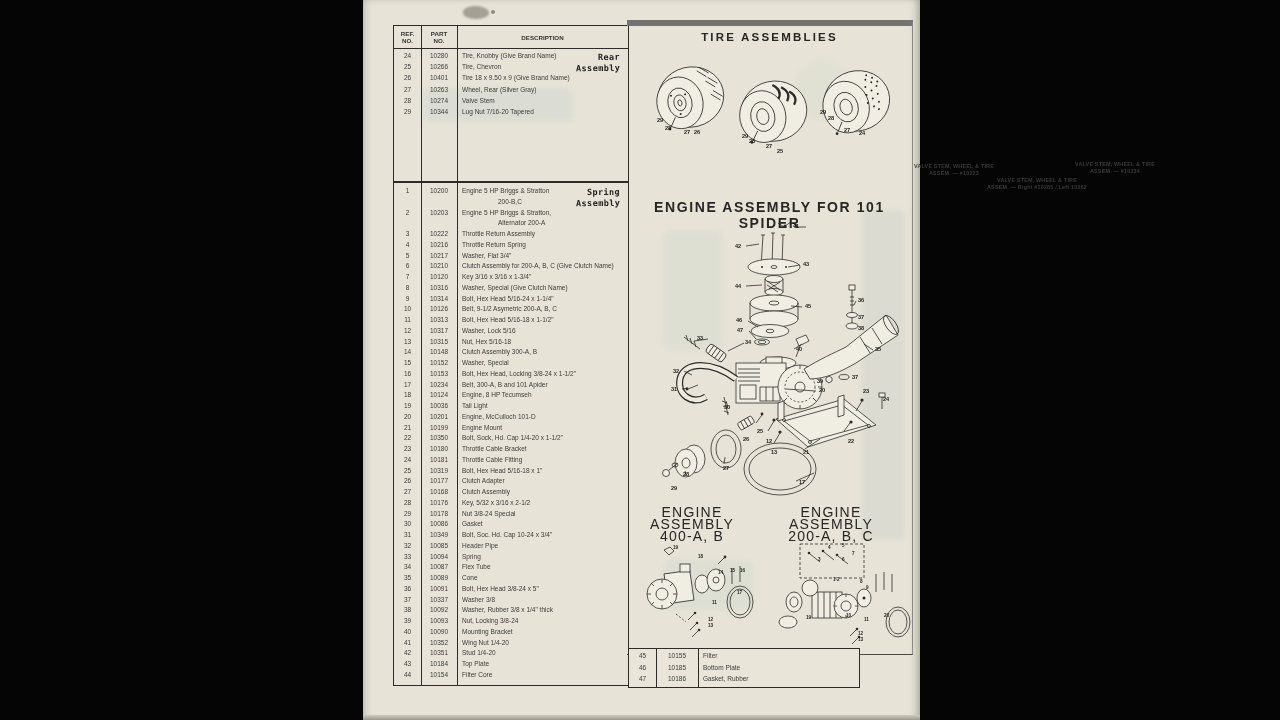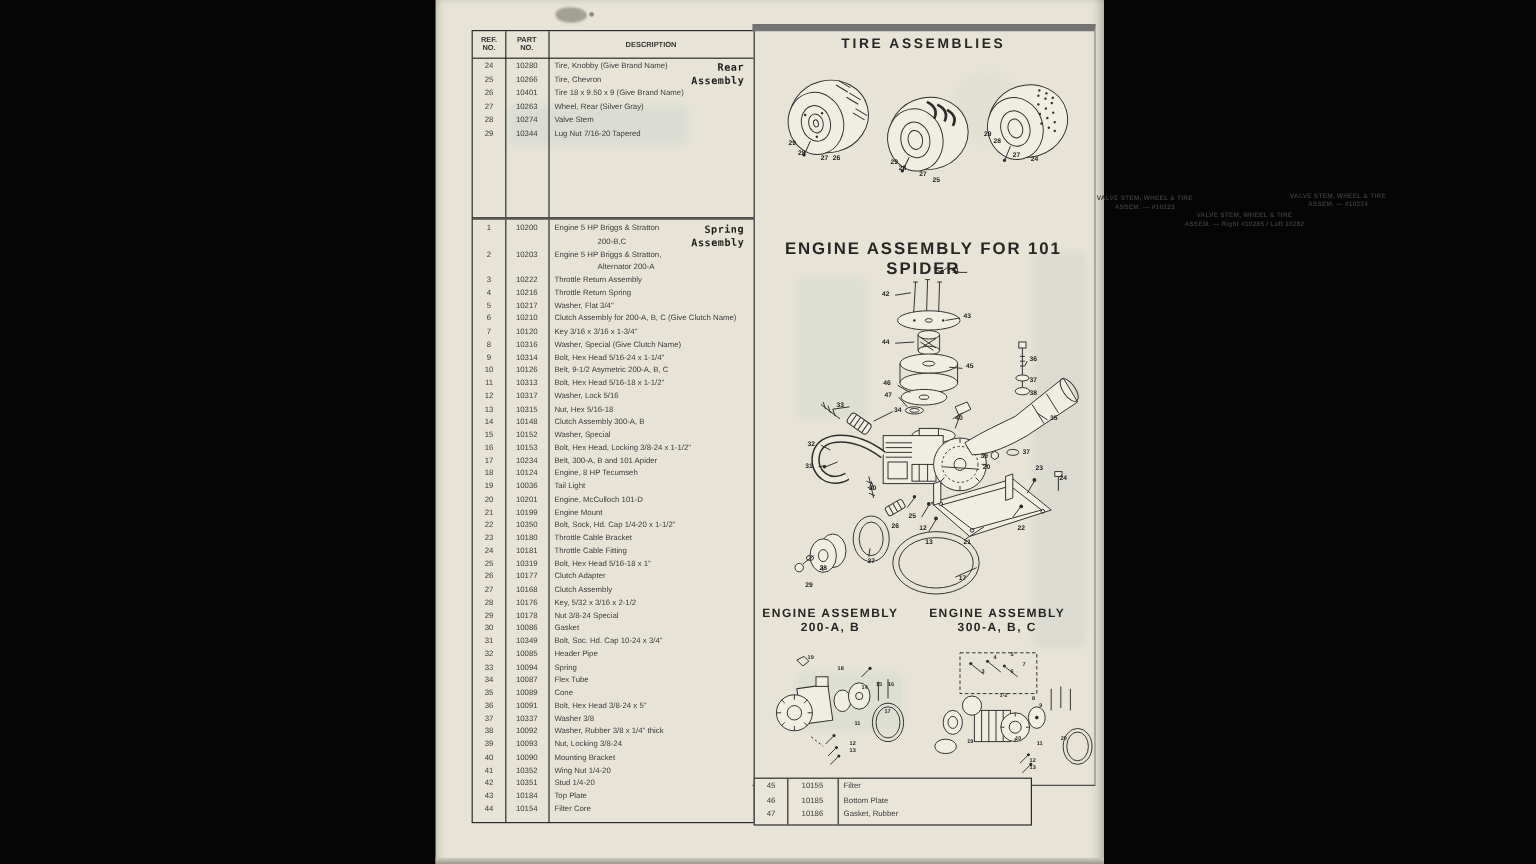--- a/index.html
+++ b/index.html
@@ -38,22 +38,22 @@
   .tableA .type-note{right:8px;top:26px;}
   .tableB .type-note{right:8px;top:4px;}
   
   .rightbox{position:absolute;left:264px;top:20px;width:285px;height:628px;
             border-top:6px solid #737373;border-bottom:1px solid #4a4a4a;
             border-right:1px solid rgba(70,70,70,.55);}
   .sec-title{position:absolute;left:0;width:100%;text-align:center;color:#262626;
              font-weight:700;}
   .t-tire{top:5px;font-size:11.5px;letter-spacing:2.2px;}
   .t-eng101{top:173px;font-size:14px;letter-spacing:1.6px;}
-  .bottom-title{position:absolute;text-align:center;color:#262626;font-weight:700;
-                font-size:10px;line-height:12px;letter-spacing:1.2px;}
+  .bottom-title{position:absolute;text-align:center;color:#262626;font-weight:400;
+                font-size:14px;line-height:12px;letter-spacing:1.2px;}
   .bt-left{left:0;top:480px;width:130px;}
   .bt-right{left:139px;top:480px;width:130px;}
   .diagram{position:absolute;}
   .dg-tire{left:1px;top:26px;width:284px;height:122px;}
   .dg-eng101{left:1px;top:185px;width:284px;height:300px;}
   .dg-bottom{left:1px;top:512px;width:284px;height:112px;}
   .diagram svg{position:absolute;left:0;top:0;}
   .co{position:absolute;font-size:5.6px;font-weight:700;color:#1d1d1d;line-height:1;}
   .dg-bottom .co{font-size:4.6px;}
   .caption{position:absolute;font-size:5.4px;font-weight:700;line-height:6.6px;
@@ -671,24 +671,24 @@
             <span class="co" style="left: 175px; top: 239px;">21</span>
             <span class="co" style="left: 220px; top: 228px;">22</span>
             <span class="co" style="left: 95px; top: 255px;">27</span>
             <span class="co" style="left: 55px; top: 261px;">28</span>
             <span class="co" style="left: 43px; top: 275px;">29</span>
             <span class="co" style="left: 171px; top: 269px;">17</span>
           </div>
       </div>
 
       <div class="bottom-title bt-left">
-        <span>ENGINE ASSEMBLY</span><br><span>200-A, B</span>
+        <span>ENGINE ASSEMBLY</span><br><span>400-A, B</span>
       </div>
       <div class="bottom-title bt-right">
-        <span>ENGINE ASSEMBLY</span><br><span>300-A, B, C</span>
+        <span>ENGINE ASSEMBLY</span><br><span>200-A, B, C</span>
       </div>
 
       <div class="diagram dg-bottom">
         <svg width="284" height="112" viewBox="0 0 284 112">
 
           <g transform="translate(8,6)">
             <path class="ln" d="M28,6 l6,-3 l4,4 l-5,4 z"></path>
             <rect class="fl" x="30" y="28" width="26" height="30" transform="rotate(-8 43 43)"></rect>
             <circle class="fl" cx="26" cy="50" r="15"></circle>
             <g class="ln">

